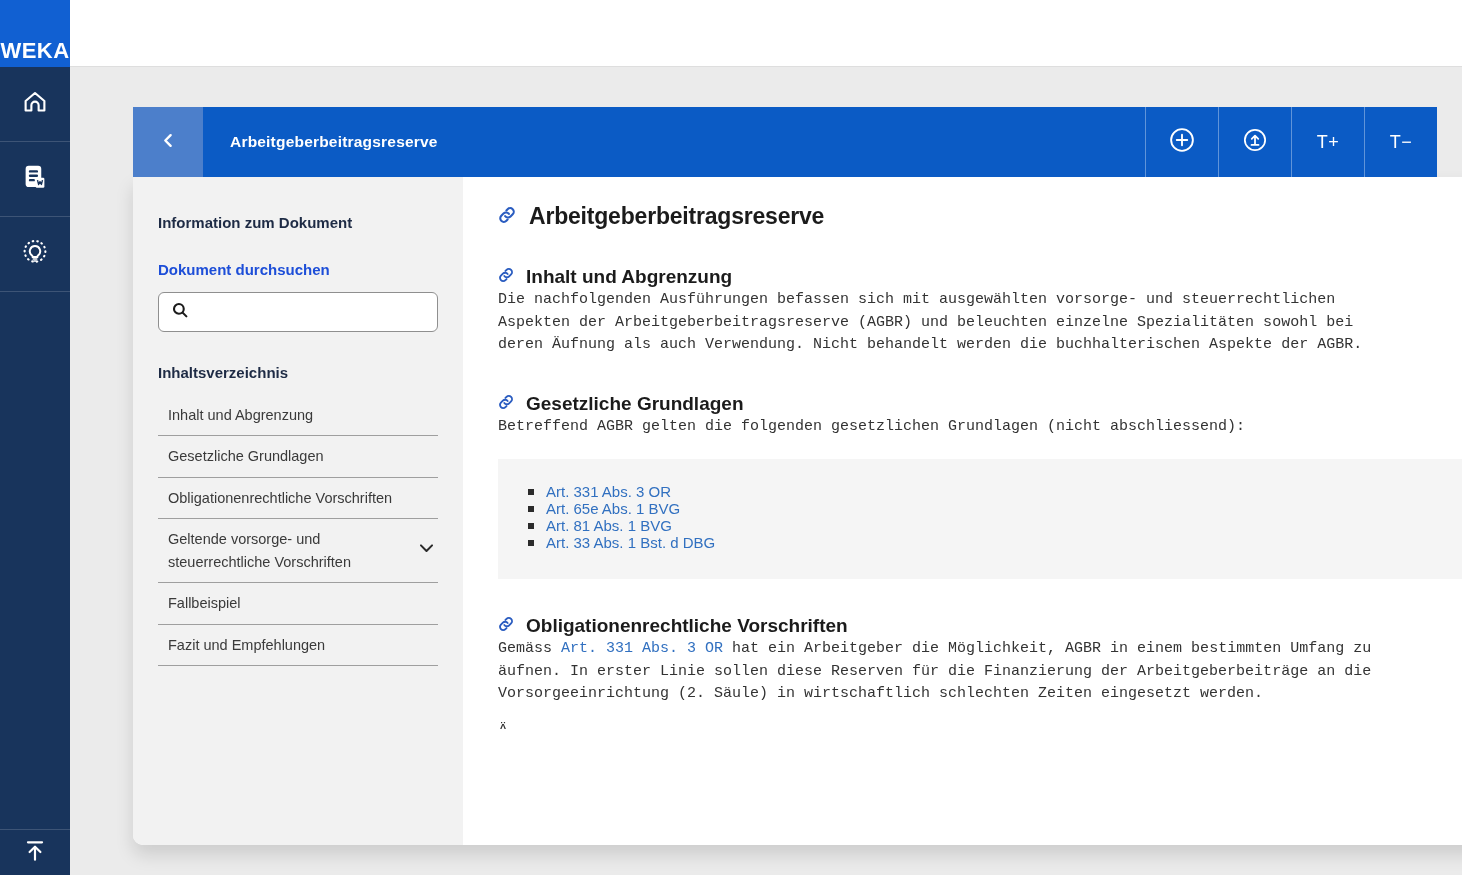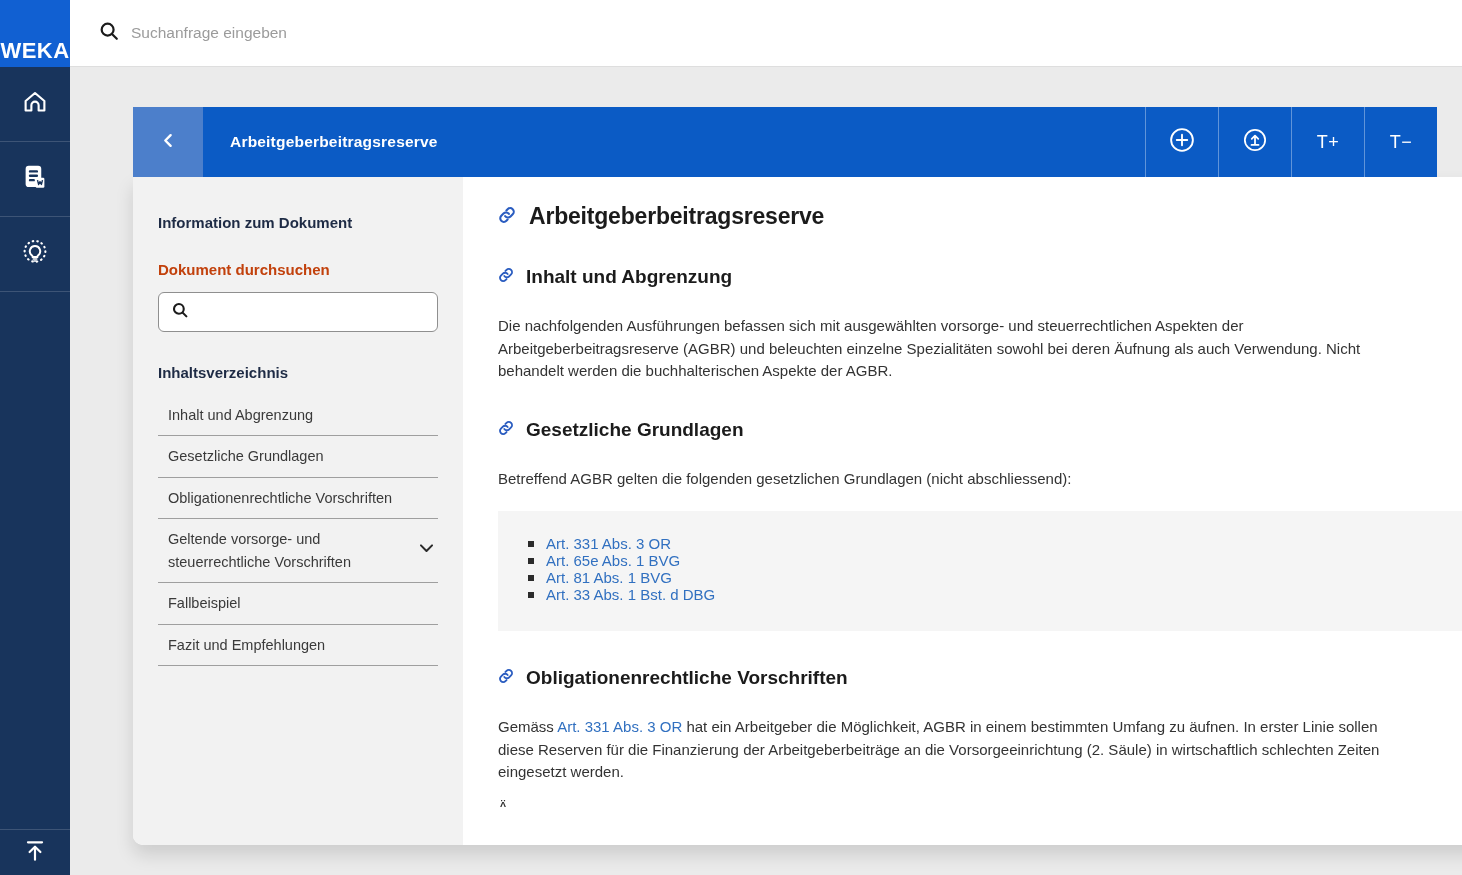--- a/index.html
+++ b/index.html
@@ -42,67 +42,58 @@
     box-shadow:0 10px 18px rgba(0,0,0,0.13); }
 
   
   .info-panel { width:330px; flex:none; background:#f2f2f2; padding:25px 25px 0 25px; }
   .panel-title { font-size:15px; font-weight:bold; color:#1e2b45; margin-top:12px; }
   .fields { margin-top:20px; }
   .field { display:flex; margin-bottom:12px; font-size:14.5px; line-height:17px; }
   .field .flabel { width:97px; flex:none; color:#9b9b9b; }
   .field .fvalue { color:#333; }
   .field .fvalue.link { text-decoration:underline; cursor:pointer; }
-  .search-title { font-size:15px; font-weight:bold; color:#c2410c; margin-top:30px; }
+  .search-title { font-size:15px; font-weight:bold; color:#1d4ed8; margin-top:30px; }
   .search-box { margin-top:14px; height:40px; background:#fff; border:1px solid #8f8f8f;
     border-radius:6px; display:flex; align-items:center; padding:0 12px; }
   .search-box input { border:none; outline:none; flex:1; margin-left:10px; font-size:14px;
     background:transparent; font-family:"Liberation Sans", sans-serif; }
   .toc-title { font-size:15px; font-weight:bold; color:#1e2b45; margin-top:32px; }
   .toc { list-style:none; margin-top:14px; }
   .toc li { position:relative; padding:9px 30px 9px 10px; border-bottom:1px solid #9f9f9f;
     font-size:14.5px; color:#3a3a3a; line-height:1.55; cursor:pointer; }
   .toc li .chev { position:absolute; right:2px; top:50%; transform:translateY(-50%); }
 
   
   .content { flex:1; padding:0 22px 0 35px; overflow:hidden; }
   h1.doc-h1 { display:flex; align-items:center; gap:13px; margin-top:26px;
     font-size:23px; color:#1b1b1b; letter-spacing:-0.2px; }
   h2.doc-h2 { display:flex; align-items:center; gap:12px; margin-top:36px;
     font-size:19px; color:#1b1b1b; }
-  .content p { margin-top:27px; font-size:15px; line-height:22.5px; color:#333; max-width:895px; }
+  .content p { margin-top:1px; font-size:15px; line-height:22.5px; color:#333; max-width:895px;font-family:Liberation Mono, monospace; }
   a.inline-link { color:#3170c0; text-decoration:none; cursor:pointer; }
   .law-box { margin-top:21px; background:#f5f5f5; padding:24px 30px 28px 30px; }
   .law-box ul { list-style:none; }
   .law-box li { display:flex; align-items:center; margin-top:0; }
   .law-box li:first-child { margin-top:0; }
   .law-box .sq { width:6px; height:6px; background:#2b2b2b; margin-right:12px; flex:none; }
   .law-box a { color:#3170c0; font-size:15px; text-decoration:none; cursor:pointer; }
   .clip-line { height:9px; overflow:hidden; font-size:15px; color:#333; margin-top:14px; }
 
   
   .sb { width:24px; flex:none; background:#f4f4f4; position:relative; }
   .sb-up { position:absolute; top:6px; left:0; width:24px; display:flex; justify-content:center; cursor:pointer; }
   .sb-thumb { position:absolute; top:28px; left:0; width:24px; height:104px; background:#c6c6c6; cursor:pointer; }
   .sb-down { position:absolute; bottom:7px; left:0; width:24px; display:flex; justify-content:center; cursor:pointer; }
 </style>
 </head>
 <body>
 
 <div class="topbar">
   <div class="logo">WEKA</div>
-  <div class="top-search">
-    <span>
-      <svg width="22" height="22" viewBox="0 0 24 24" fill="none" stroke="#1b1b1b" stroke-width="2.4" stroke-linecap="round">
-          <circle cx="10.5" cy="10.5" r="6.5"></circle>
-          <path d="m15.5 15.5 5 5"></path>
-        </svg>
-    </span>
-    <input type="text" placeholder="Suchanfrage eingeben" style="">
-  </div>
 </div>
 
 <div class="rail">
   <div class="rail-item">
     <span>
       <svg width="30" height="30" viewBox="0 0 24 24" fill="none" stroke="#fff" stroke-width="1.7" stroke-linejoin="round">
           <path d="M4.5 11.2 12 4.8l7.5 6.4V18.8h-4.6v-4.2a2.9 2.9 0 0 0-5.8 0v4.2H4.5Z"></path>
         </svg>
     </span>
   </div>

